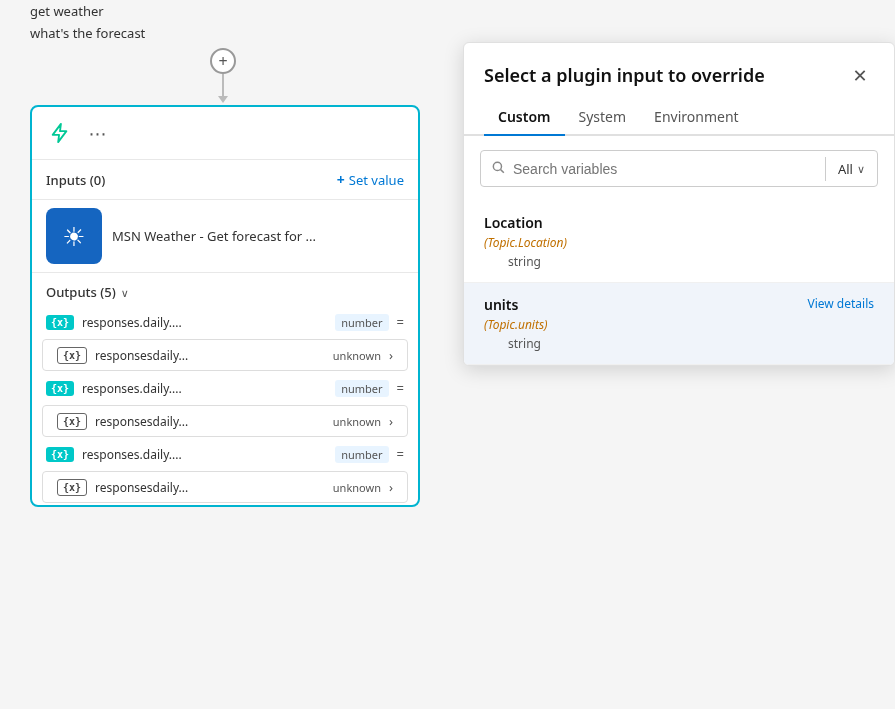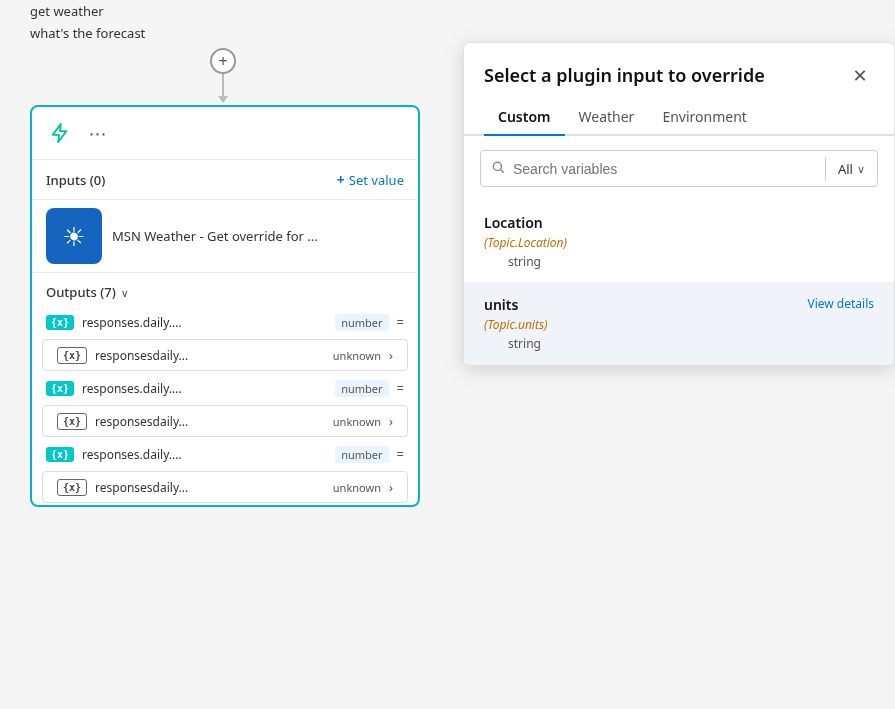--- a/index.html
+++ b/index.html
@@ -421,25 +421,25 @@
     <div class="set-value-btn">
       <span class="plus-icon">+</span>
       <span>Set value</span>
     </div>
   </div>
 
   <div class="msn-row">
     <div class="msn-icon">
       <span>☀</span>
     </div>
-    <div class="msn-label">MSN Weather - Get override for ...</div>
+    <div class="msn-label">MSN Weather - Get forecast for ...</div>
   </div>
 
   <div class="outputs-label">
-    <span>Outputs (7)</span>
+    <span>Outputs (5)</span>
     <span class="chevron-down">∨</span>
   </div>
 
   <div class="output-row-teal">
     <span class="var-badge-teal">{x}</span>
     <span class="output-name">responses.daily....</span>
     <span class="output-type">number</span>
     <span class="equals-sign">=</span>
   </div>
   <div class="output-row-light">
@@ -480,21 +480,21 @@
     <div class="close-btn">
       <span>✕</span>
     </div>
   </div>
 
   <div class="tabs">
     <div class="tab active">
       <span>Custom</span>
     </div>
     <div class="tab">
-      <span>Weather</span>
+      <span>System</span>
     </div>
     <div class="tab">
       <span>Environment</span>
     </div>
   </div>
 
   <div class="search-row">
     <div class="search-input-wrap">
       <span class="search-icon-svg">
         <svg width="14" height="14" viewBox="0 0 24 24" fill="none" stroke="#888" stroke-width="2.5">

